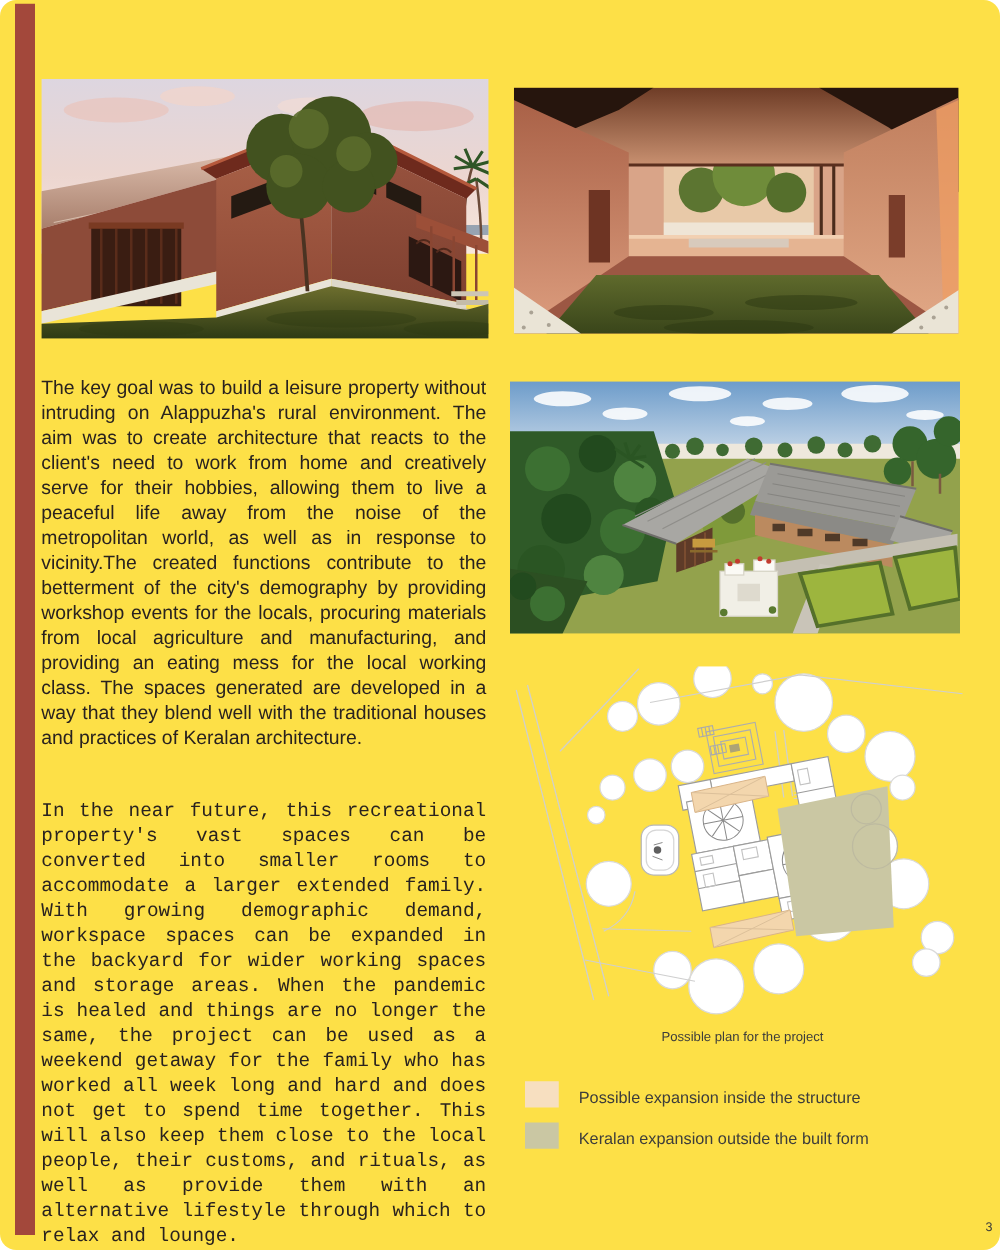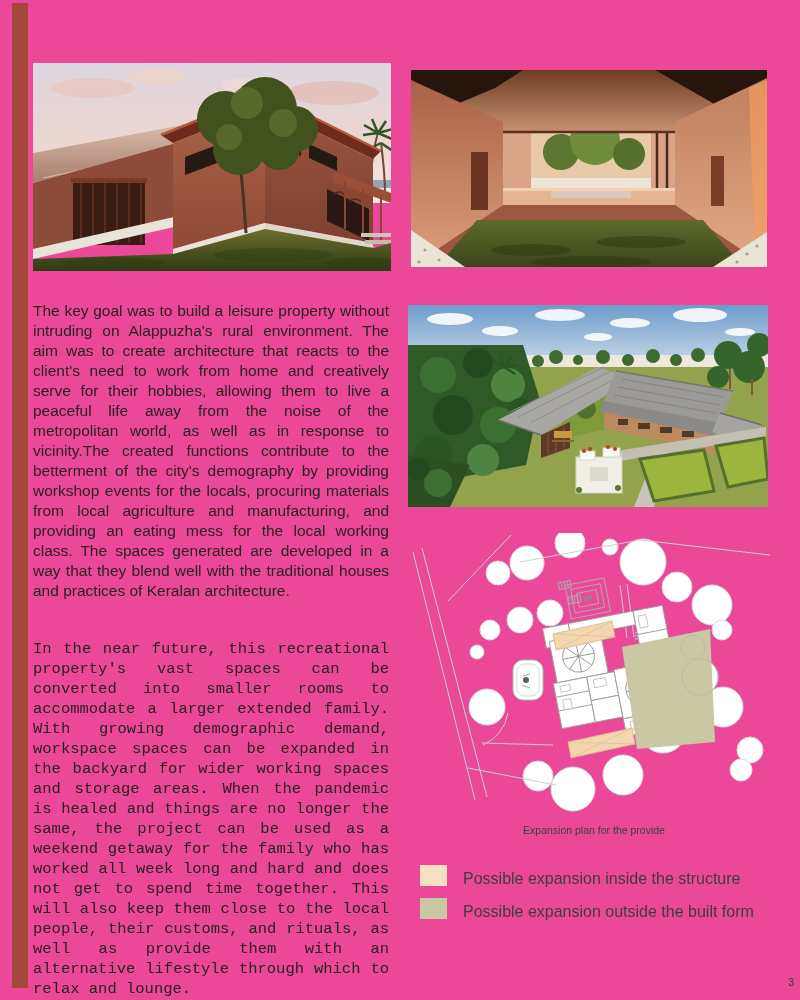--- a/index.html
+++ b/index.html
@@ -1,33 +1,33 @@
 <!DOCTYPE html>
 <html><head>
 <meta charset="utf-8">
 <style>
   html,body{margin:0;padding:0;background:#ffffff;}
-  .page{position:relative;width:800px;height:1000px;background:#ec4899;overflow:hidden;
-        font-family:"Liberation Sans", sans-serif;}
+  .page{position:relative;width:800px;height:1000px;background:#fde047;overflow:hidden;
+        font-family:"Liberation Sans", sans-serif;border-radius:13px;}
   .accent-bar{position:absolute;left:12px;top:3px;width:16px;height:985px;}
   .render{position:absolute;overflow:hidden;}
   .render svg{display:block;}
   #render-exterior{left:33px;top:63px;width:358px;height:208px;}
   #render-courtyard{left:411px;top:70px;width:356px;height:197px;}
   #render-aerial{left:408px;top:305px;width:360px;height:202px;}
   #plan{left:408px;top:533px;width:392px;height:288px;}
   .bodytext{position:absolute;left:33px;width:356px;text-align:justify;
             font-size:15.5px;line-height:20px;color:#29221f;}
   #para1{top:301px;}
   #para2{top:639px;font-family:Liberation Mono, monospace;}
   .plan-caption{position:absolute;left:408px;top:824px;width:372px;text-align:center;
                 font-size:10.5px;color:#3d3d3b;}
   .legend-row{position:absolute;left:420px;height:24px;}
   .legend-swatch{position:absolute;left:0;top:0;width:27px;height:21px;background:#eee;}
-  .legend-label{position:absolute;left:43px;top:5px;font-size:16px;color:#3d3d3b;white-space:nowrap;}
+  .legend-label{position:absolute;left:43px;top:5px;font-size:13px;color:#3d3d3b;white-space:nowrap;}
   #legend-row-1{top:865px;}
   #legend-row-2{top:898px;}
   .page-number{position:absolute;left:766px;top:977px;width:28px;text-align:right;
                font-size:10px;color:#3a3a3a;}
 </style>
 </head>
 <body>
 
 <div class="page">
 
@@ -378,26 +378,26 @@
       </g>
 
       <polygon points="214,114 302,96 307,209 229,216" fill="#cac7a3"></polygon>
       <g stroke="#bdbaa0" stroke-width="1" fill="none">
         <circle cx="285" cy="114" r="12"></circle>
           <circle cx="292" cy="144" r="18"></circle>
       </g>
     </svg>
   </div>
 
-  <div class="plan-caption">Expansion plan for the provide</div>
+  <div class="plan-caption">Possible plan for the project</div>
 
   <div class="legend-row" id="legend-row-1">
     <span class="legend-swatch" style="background-color: rgb(247, 223, 192);"></span>
     <span class="legend-label">Possible expansion inside the structure</span>
   </div>
   <div class="legend-row" id="legend-row-2">
     <span class="legend-swatch" style="background-color: rgb(202, 199, 163);"></span>
-    <span class="legend-label">Possible expansion outside the built form</span>
+    <span class="legend-label">Keralan expansion outside the built form</span>
   </div>
 
   <div class="page-number">3</div>
 
 </div>
 
 </body></html>

